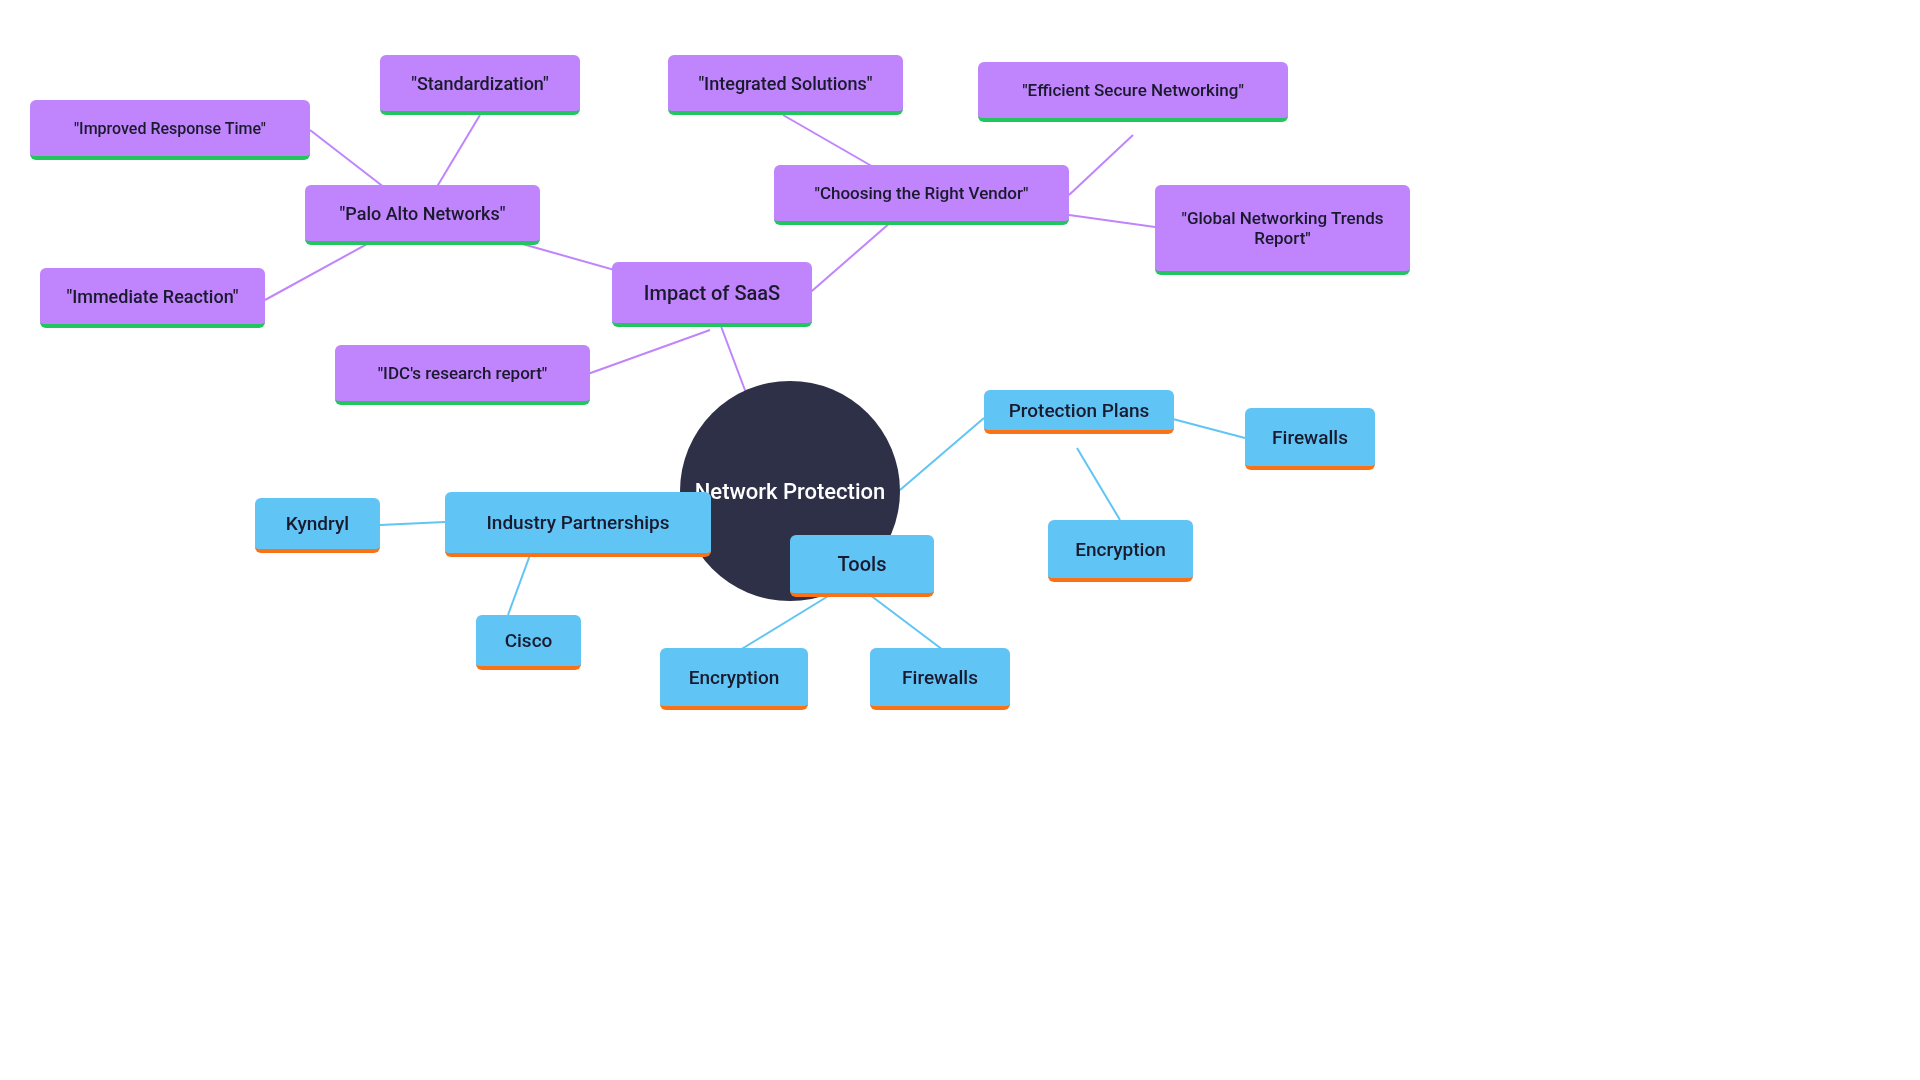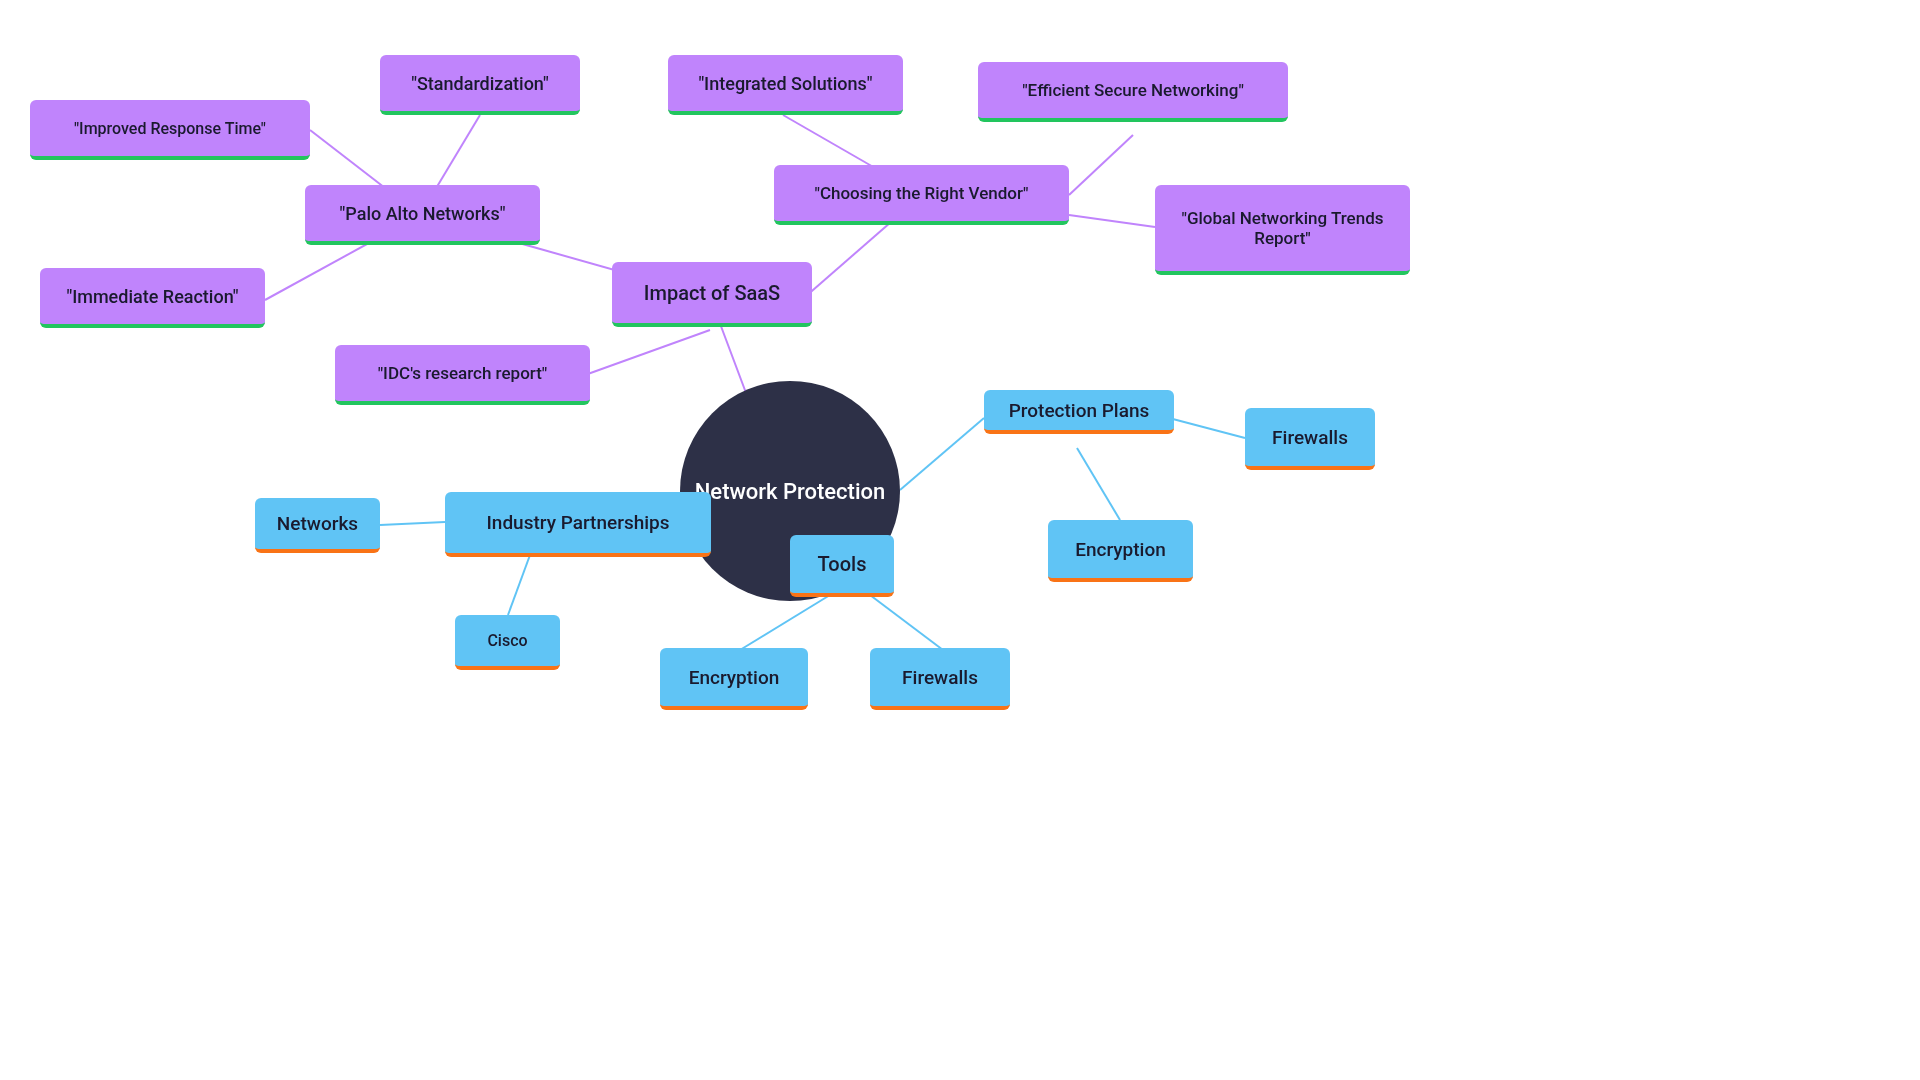--- a/index.html
+++ b/index.html
@@ -126,26 +126,26 @@
   <span>Impact of SaaS</span>
 </div>
 <div class="node node-purple" style="left:335px; top:345px; width:255px; height:60px; font-size:17px;">
   <span>"IDC's research report"</span>
 </div>
 
 <div class="node node-blue" style="left:445px; top:492px; width:266px; height:65px; font-size:19px;">
   <span>Industry Partnerships</span>
 </div>
 <div class="node node-blue" style="left:255px; top:498px; width:125px; height:55px; font-size:19px;">
-  <span>Networks</span>
+  <span>Kyndryl</span>
 </div>
-<div class="node node-blue" style="left:455px; top:615px; width:105px; height:55px; font-size:16px;align-items:center;">
+<div class="node node-blue" style="left:476px; top:615px; width:105px; height:55px; font-size:19px;align-items:center;">
   <span>Cisco</span>
 </div>
-<div class="node node-blue" style="left:790px; top:535px; width:104px; height:62px; font-size:20px;">
+<div class="node node-blue" style="left:790px; top:535px; width:144px; height:62px; font-size:20px;">
   <span>Tools</span>
 </div>
 <div class="node node-blue" style="left:660px; top:648px; width:148px; height:62px; font-size:19px;">
   <span>Encryption</span>
 </div>
 <div class="node node-blue" style="left:870px; top:648px; width:140px; height:62px; font-size:19px;">
   <span>Firewalls</span>
 </div>
 <div class="node node-blue" style="left:984px; top:390px; width:190px; height:44px; font-size:19px;">
   <span>Protection Plans</span>

